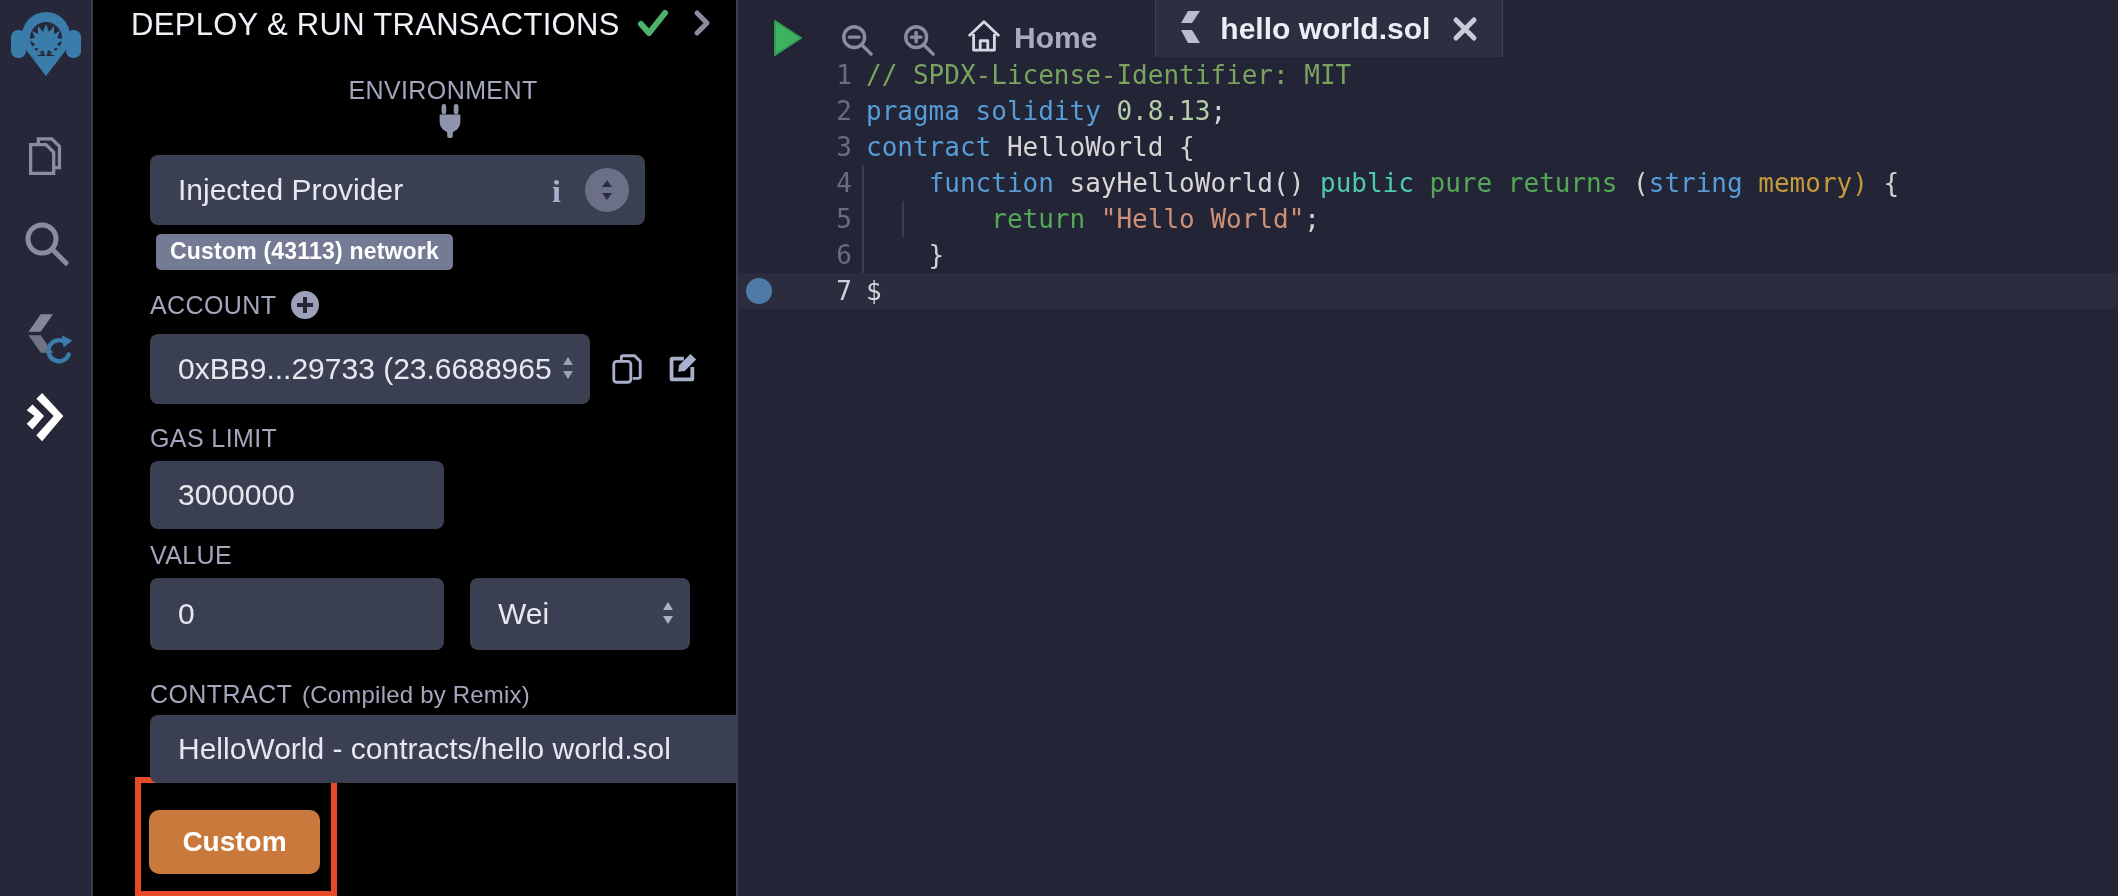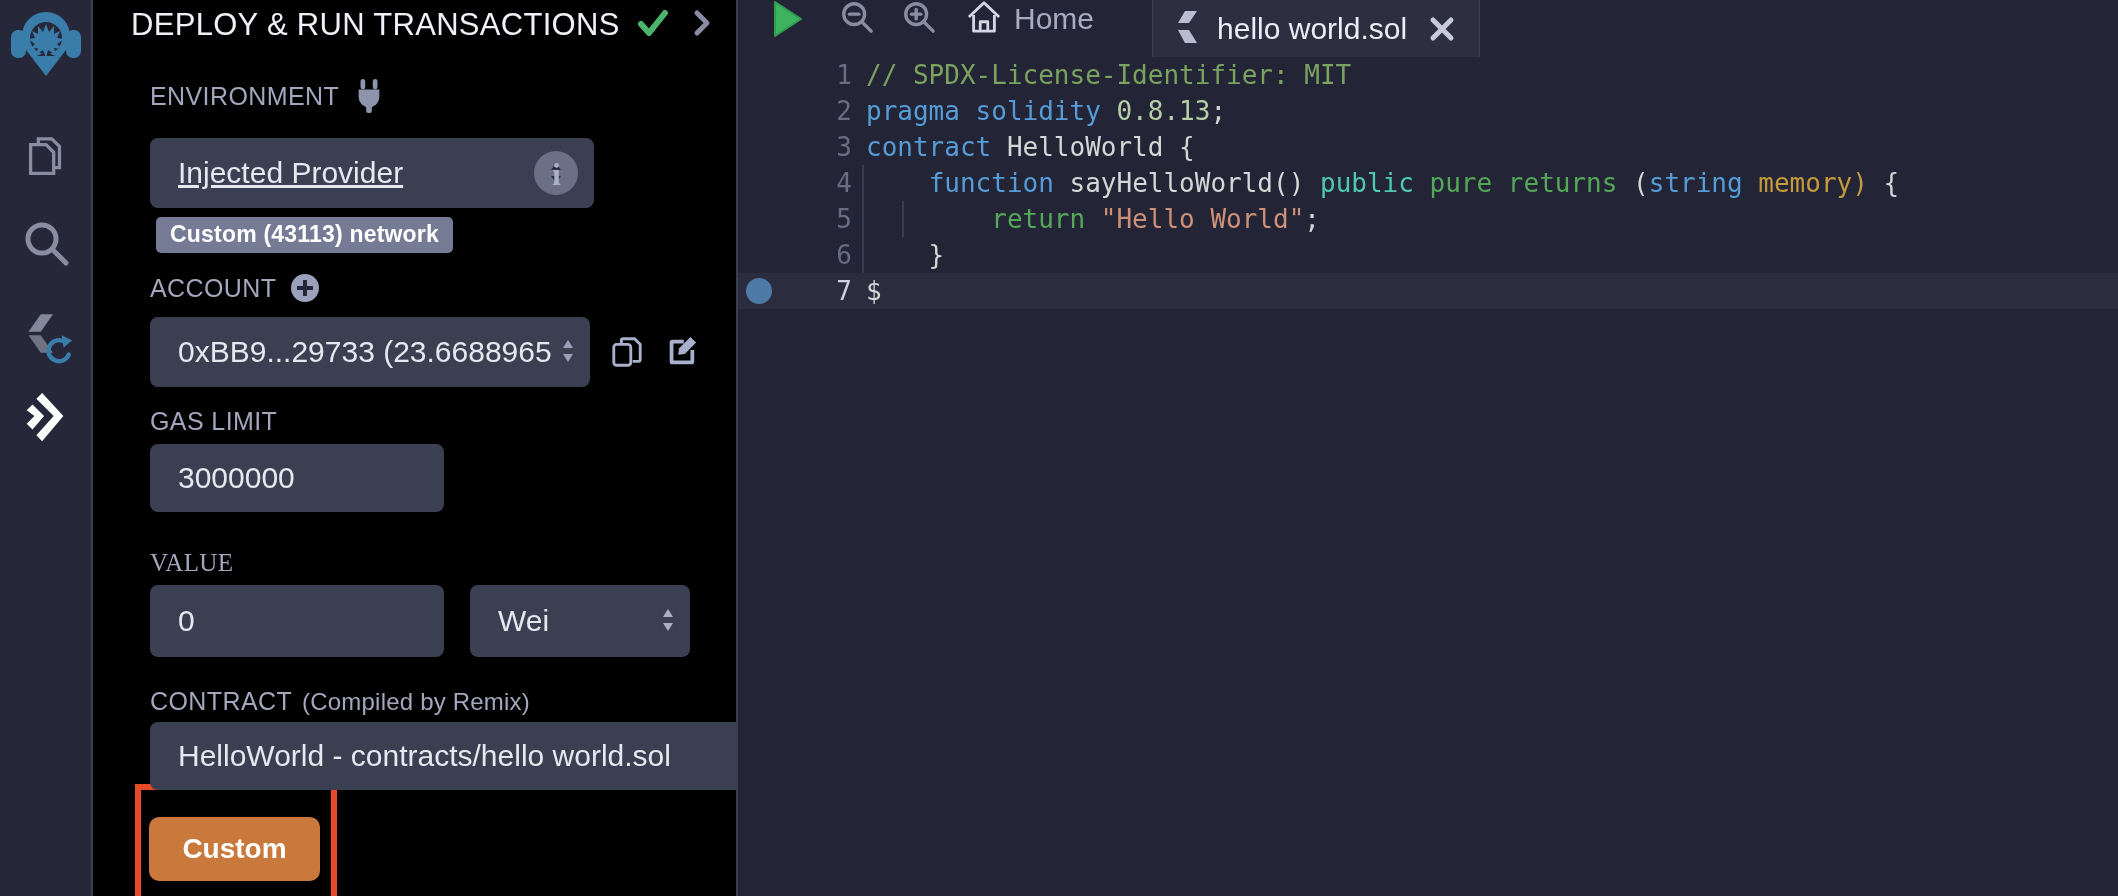--- a/index.html
+++ b/index.html
@@ -37,22 +37,22 @@
 
   .form-label {
     font-size:25px; line-height:25px; color:#a3a6bc; letter-spacing:0.4px;
     display:flex; align-items:center;
   }
   .select, .tinput {
     background:#3b3f52; border-radius:8px; display:flex; align-items:center;
     font-size:30px; color:#e6e8f0; padding-left:28px; position:relative; cursor:pointer;
     white-space:nowrap; overflow:hidden;
   }
-  .env-label { margin-top:28px; }
-  .env-select { margin-top:24px; width:444px; height:70px;text-decoration:underline; }
+  .env-label { margin-top:28px;flex-direction:column; }
+  .env-select { margin-top:16px; width:495px; height:70px; }
   .env-circle {
     position:absolute; right:16px; width:44px; height:44px; border-radius:50%;
     background:#6b7087; display:flex; justify-content:center; align-items:center;
   }
   .info-i {
     position:absolute; left:552px; margin-top:-52px;
     font-size:32px; font-weight:bold; color:#a9b0cc; font-family:"Liberation Serif",serif;
     cursor:pointer;
   }
   .net-badge {
@@ -60,21 +60,21 @@
     background:#757b94; color:#ffffff; font-size:23px; font-weight:bold;
     padding:4px 14px 5px; border-radius:5px; letter-spacing:0.2px;
   }
   .acct-label { margin-top:20px; }
   .acct-row { margin-top:14px; display:flex; align-items:center; }
   .acct-select { width:440px; height:70px; padding-right:37px; }
   .ud { position:absolute; right:16px; }
   .icon-after { margin-left:20px; cursor:pointer; display:flex; }
   .gas-label { margin-top:22px; }
   .gas-input { margin-top:10px; width:294px; height:68px; }
-  .value-label { margin-top:38px;font-family:Liberation Serif, serif; }
+  .value-label { margin-top:14px; }
   .value-row { margin-top:10px; display:flex; align-items:center; }
   .value-input { width:294px; height:72px; }
   .wei-select { margin-left:26px; width:220px; height:72px; padding-right:44px; }
   .contract-label { margin-top:32px; }
   .contract-sub { font-size:24px; margin-left:10px; letter-spacing:0.2px; }
   .contract-select { margin-top:8px; width:628px; height:68px; padding-right:26px; }
 
   .deploy-area {
     margin-top:-6px; margin-left:-15px; width:202px; height:120px;
     border:6px solid var(--c-highlight_red,#e84a27);
@@ -86,21 +86,21 @@
   }
   .ipfs-row { margin-top:-2px; display:flex; align-items:center; }
   .checkbox {
     width:30px; height:30px; border:2px solid #5f637a; border-radius:6px;
     background:transparent; cursor:pointer; flex-shrink:0;
   }
   .ipfs-label { margin-left:16px; font-size:27px; color:#9da0b6; }
 
   
   .editor { flex:1; display:flex; flex-direction:column; background:#232435; min-width:0; }
-  .tabbar { height:57px; display:flex; align-items:flex-start; flex-shrink:0; }
+  .tabbar { height:57px; display:flex; align-items:flex-end; flex-shrink:0;font-weight:bold; }
   .tb-icon { display:flex; align-items:center; justify-content:center; cursor:pointer; }
   .play { margin-left:34px; }
   .zoomout { margin-left:36px; }
   .zoomin { margin-left:28px; }
   .home-tab { margin-left:30px; display:flex; align-items:center; cursor:pointer; }
   .home-label { margin-left:12px; font-size:30px; color:#a9abc0; }
   .file-tab {
     margin-left:58px; height:57px; display:flex; align-items:center;
     padding:0 24px; background:#2d2f41; border-left:1px solid #3e4054; border-right:1px solid #3e4054;
     cursor:pointer;

